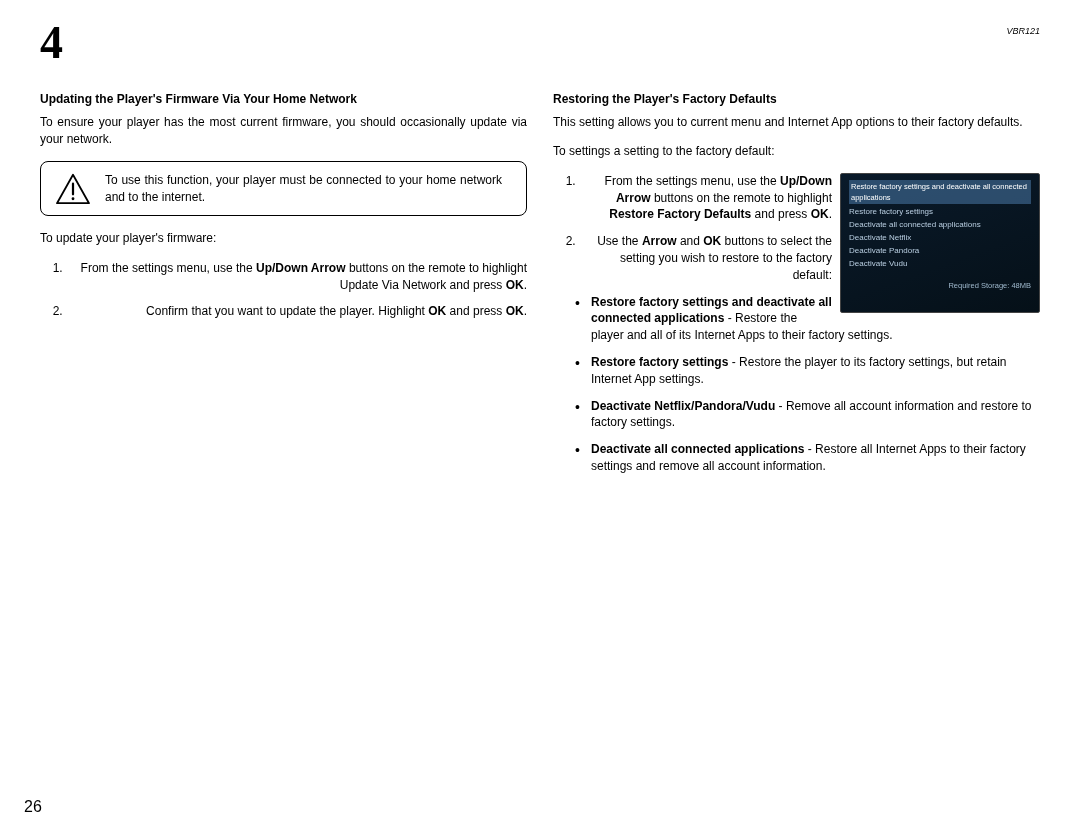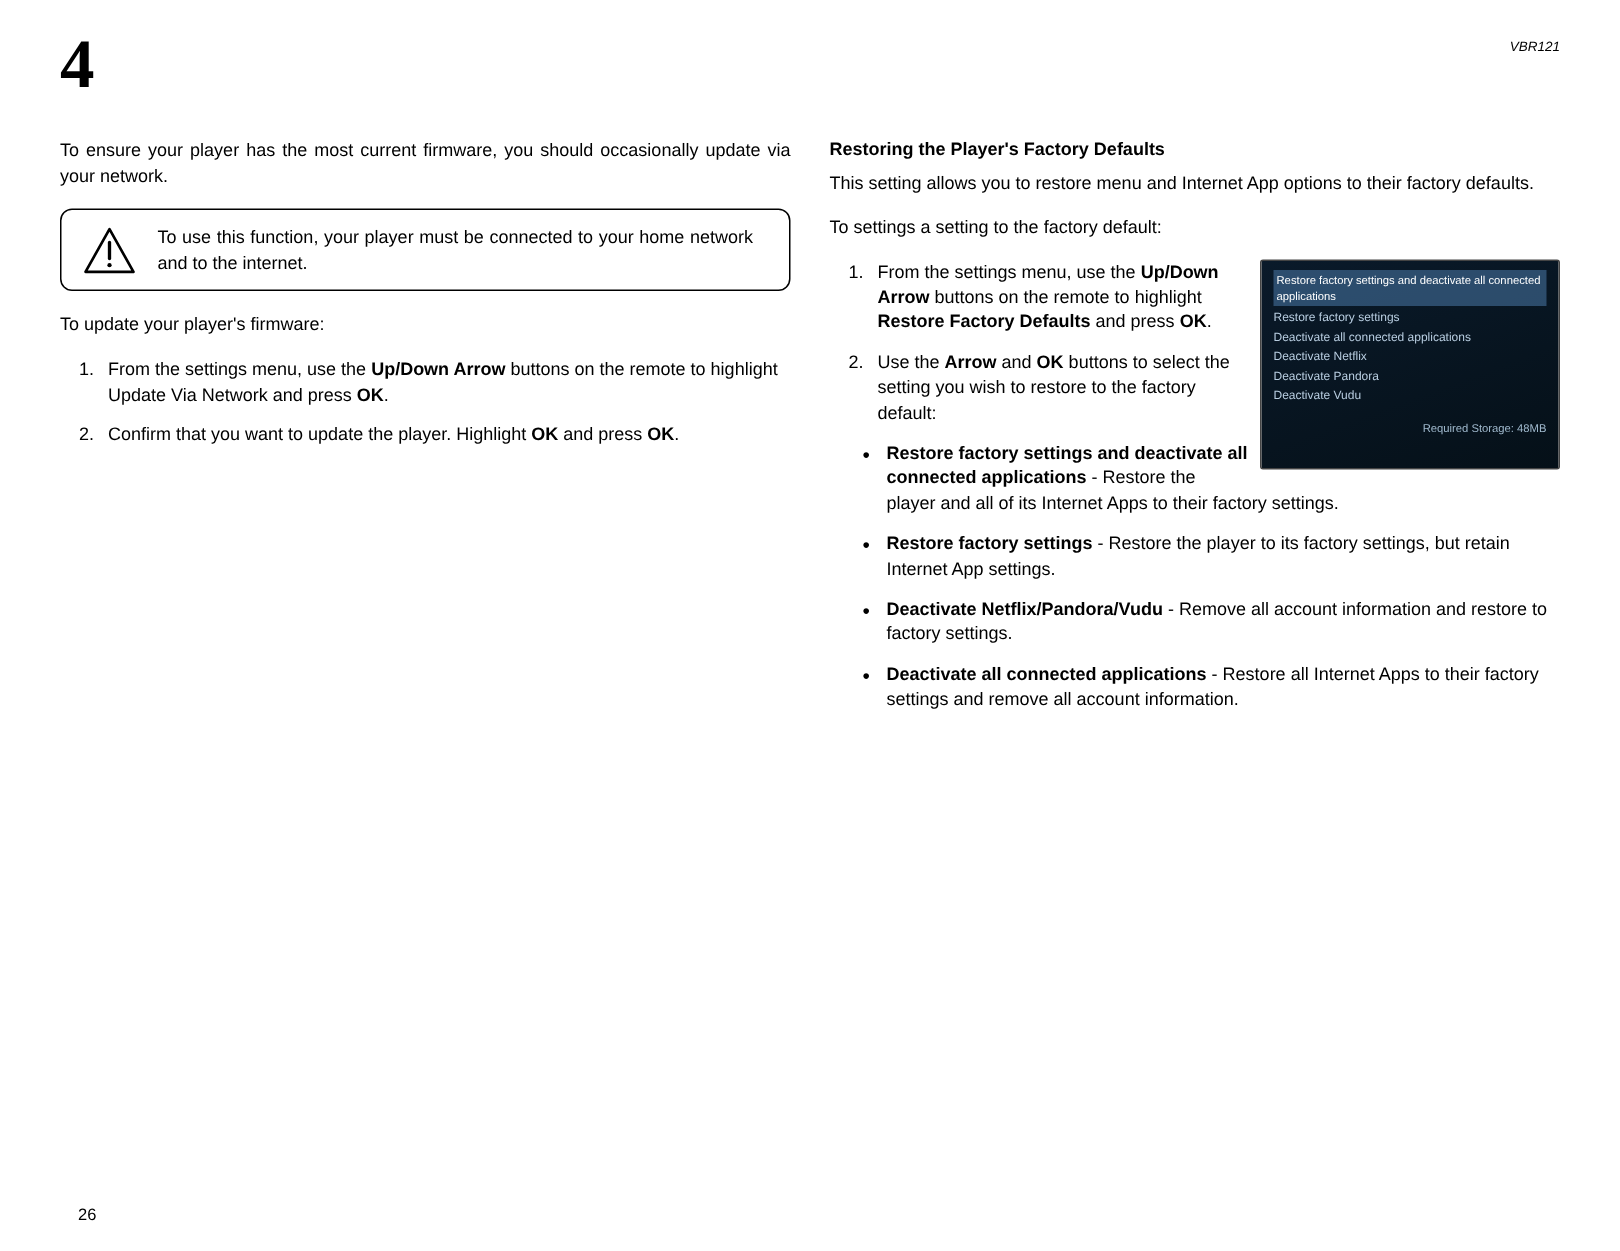--- a/index.html
+++ b/index.html
@@ -77,20 +77,21 @@
     line-height: 1.4;
   }
   ol.steps {
     margin: 0 0 10px 0;
     padding-left: 26px;
   }
   ol.steps li {
     margin-bottom: 10px;
     line-height: 1.4;
     padding-left: 6px;
+    text-align: right;
   }
   ul.bullets {
     margin: 0 0 10px 0;
     padding-left: 22px;
     list-style: none;
   }
   ul.bullets li {
     margin-bottom: 10px;
     line-height: 1.4;
     position: relative;
@@ -132,38 +133,39 @@
   }
   .screenshot-footer {
     margin-top: 10px;
     text-align: right;
     color: #9fb8cc;
     font-size: 7.5px;
   }
   .page-number {
     position: absolute;
     bottom: 18px;
-    left: 52px;
-    font-size: 11px;
+    left: 24px;
+    font-size: 16px;
   }
   b { font-weight: bold; }
 </style>
 </head>
 <body>
 
 <div class="page">
 
   <div class="header-row">
     <div class="chapter-number">4</div>
     <div class="model">VBR121</div>
   </div>
 
   <div class="columns">
 
     <div class="col">
+      <p class="section-heading">Updating the Player's Firmware Via Your Home Network</p>
       <p class="para justify">To ensure your player has the most current firmware, you should occasionally update via your network.</p>
 
       <div class="alert-box">
         <span class="alert-icon">
           <svg viewBox="0 0 40 36">
             <path d="M20 2 L38 34 L2 34 Z" fill="none" stroke="#000" stroke-width="2" stroke-linejoin="round"></path>
             <line x1="20" y1="12" x2="20" y2="24" stroke="#000" stroke-width="2.5" stroke-linecap="round"></line>
             <circle cx="20" cy="29" r="1.6" fill="#000"></circle>
           </svg>
         </span>
@@ -177,21 +179,21 @@
           <span>From the settings menu, use the </span><b>Up/Down Arrow</b><span> buttons on the remote to highlight Update Via Network and press </span><b>OK</b><span>.</span>
         </li>
         <li>
           <span>Confirm that you want to update the player. Highlight </span><b>OK</b><span> and press </span><b>OK</b><span>.</span>
         </li>
       </ol>
     </div>
 
     <div class="col">
       <p class="section-heading">Restoring the Player's Factory Defaults</p>
-      <p class="para">This setting allows you to restore menu and Internet App options to their factory defaults.</p>
+      <p class="para">This setting allows you to current menu and Internet App options to their factory defaults.</p>
       <p class="para">To settings a setting to the factory default:</p>
 
       <div>
         <div class="screenshot">
           <span class="hilite">Restore factory settings and deactivate all connected applications</span>
           <span class="screenshot-line">Restore factory settings</span>
           <span class="screenshot-line">Deactivate all connected applications</span>
           <span class="screenshot-line">Deactivate Netflix</span>
           <span class="screenshot-line">Deactivate Pandora</span>
           <span class="screenshot-line">Deactivate Vudu</span>

